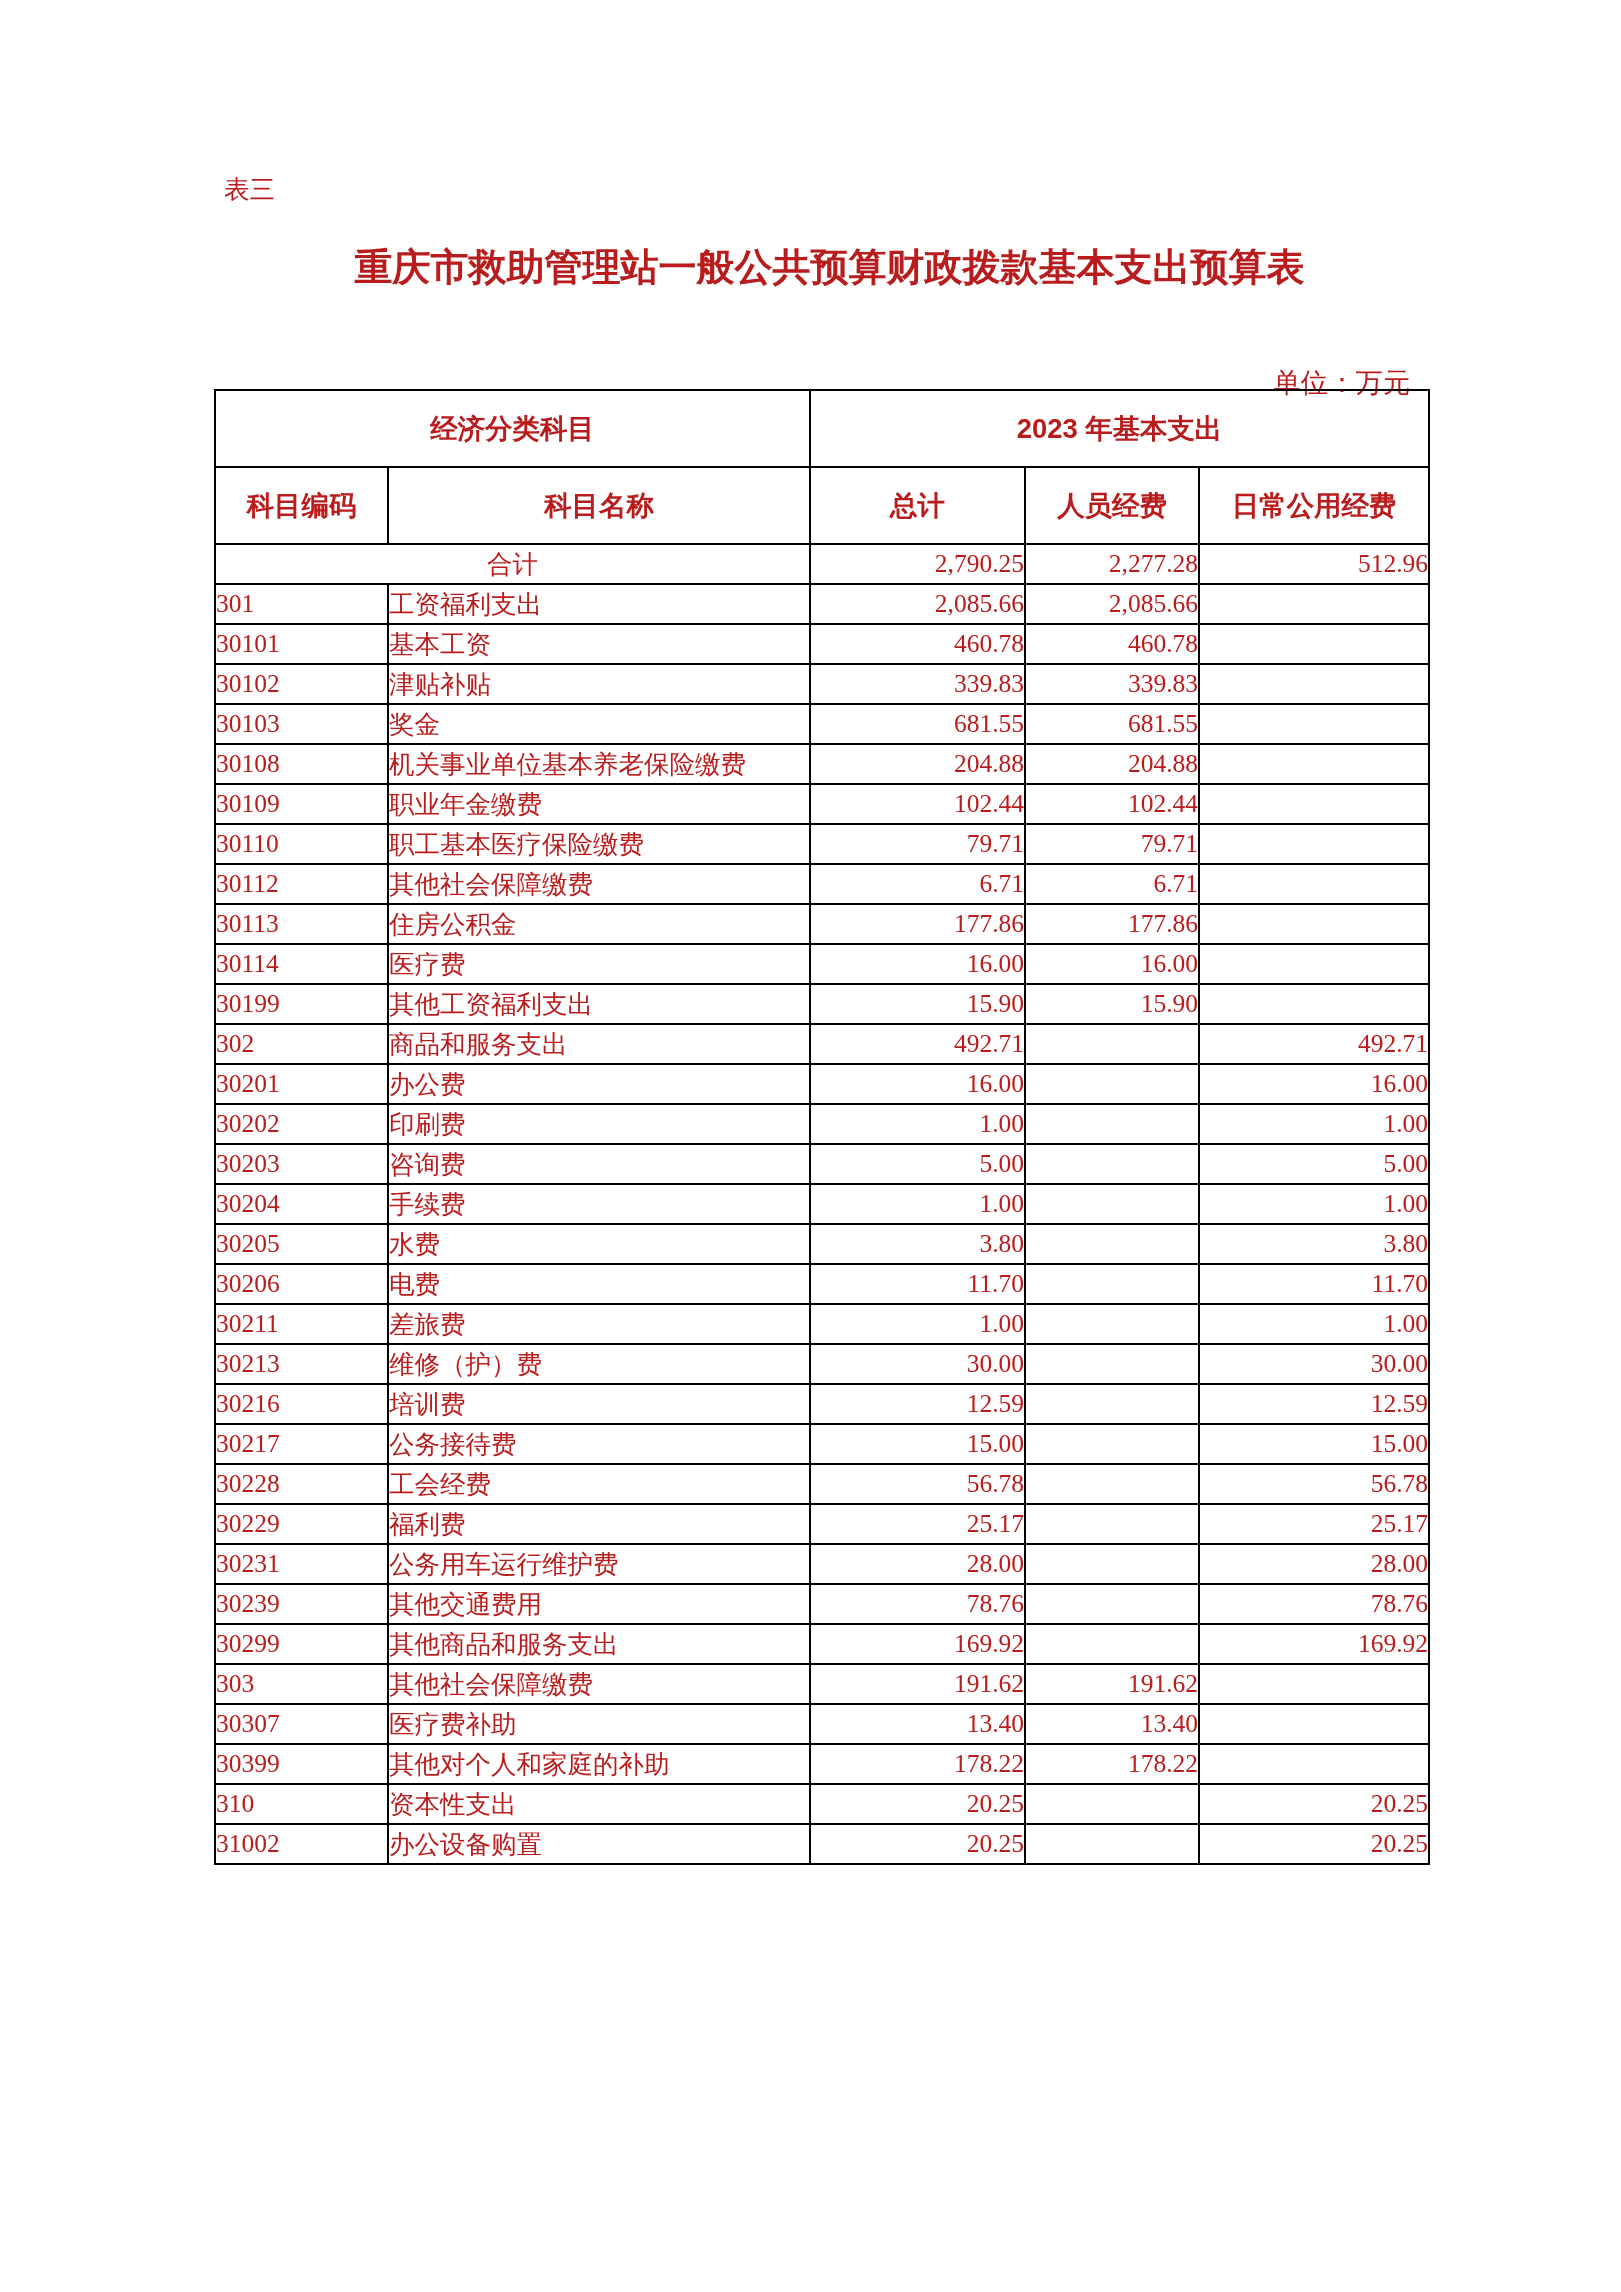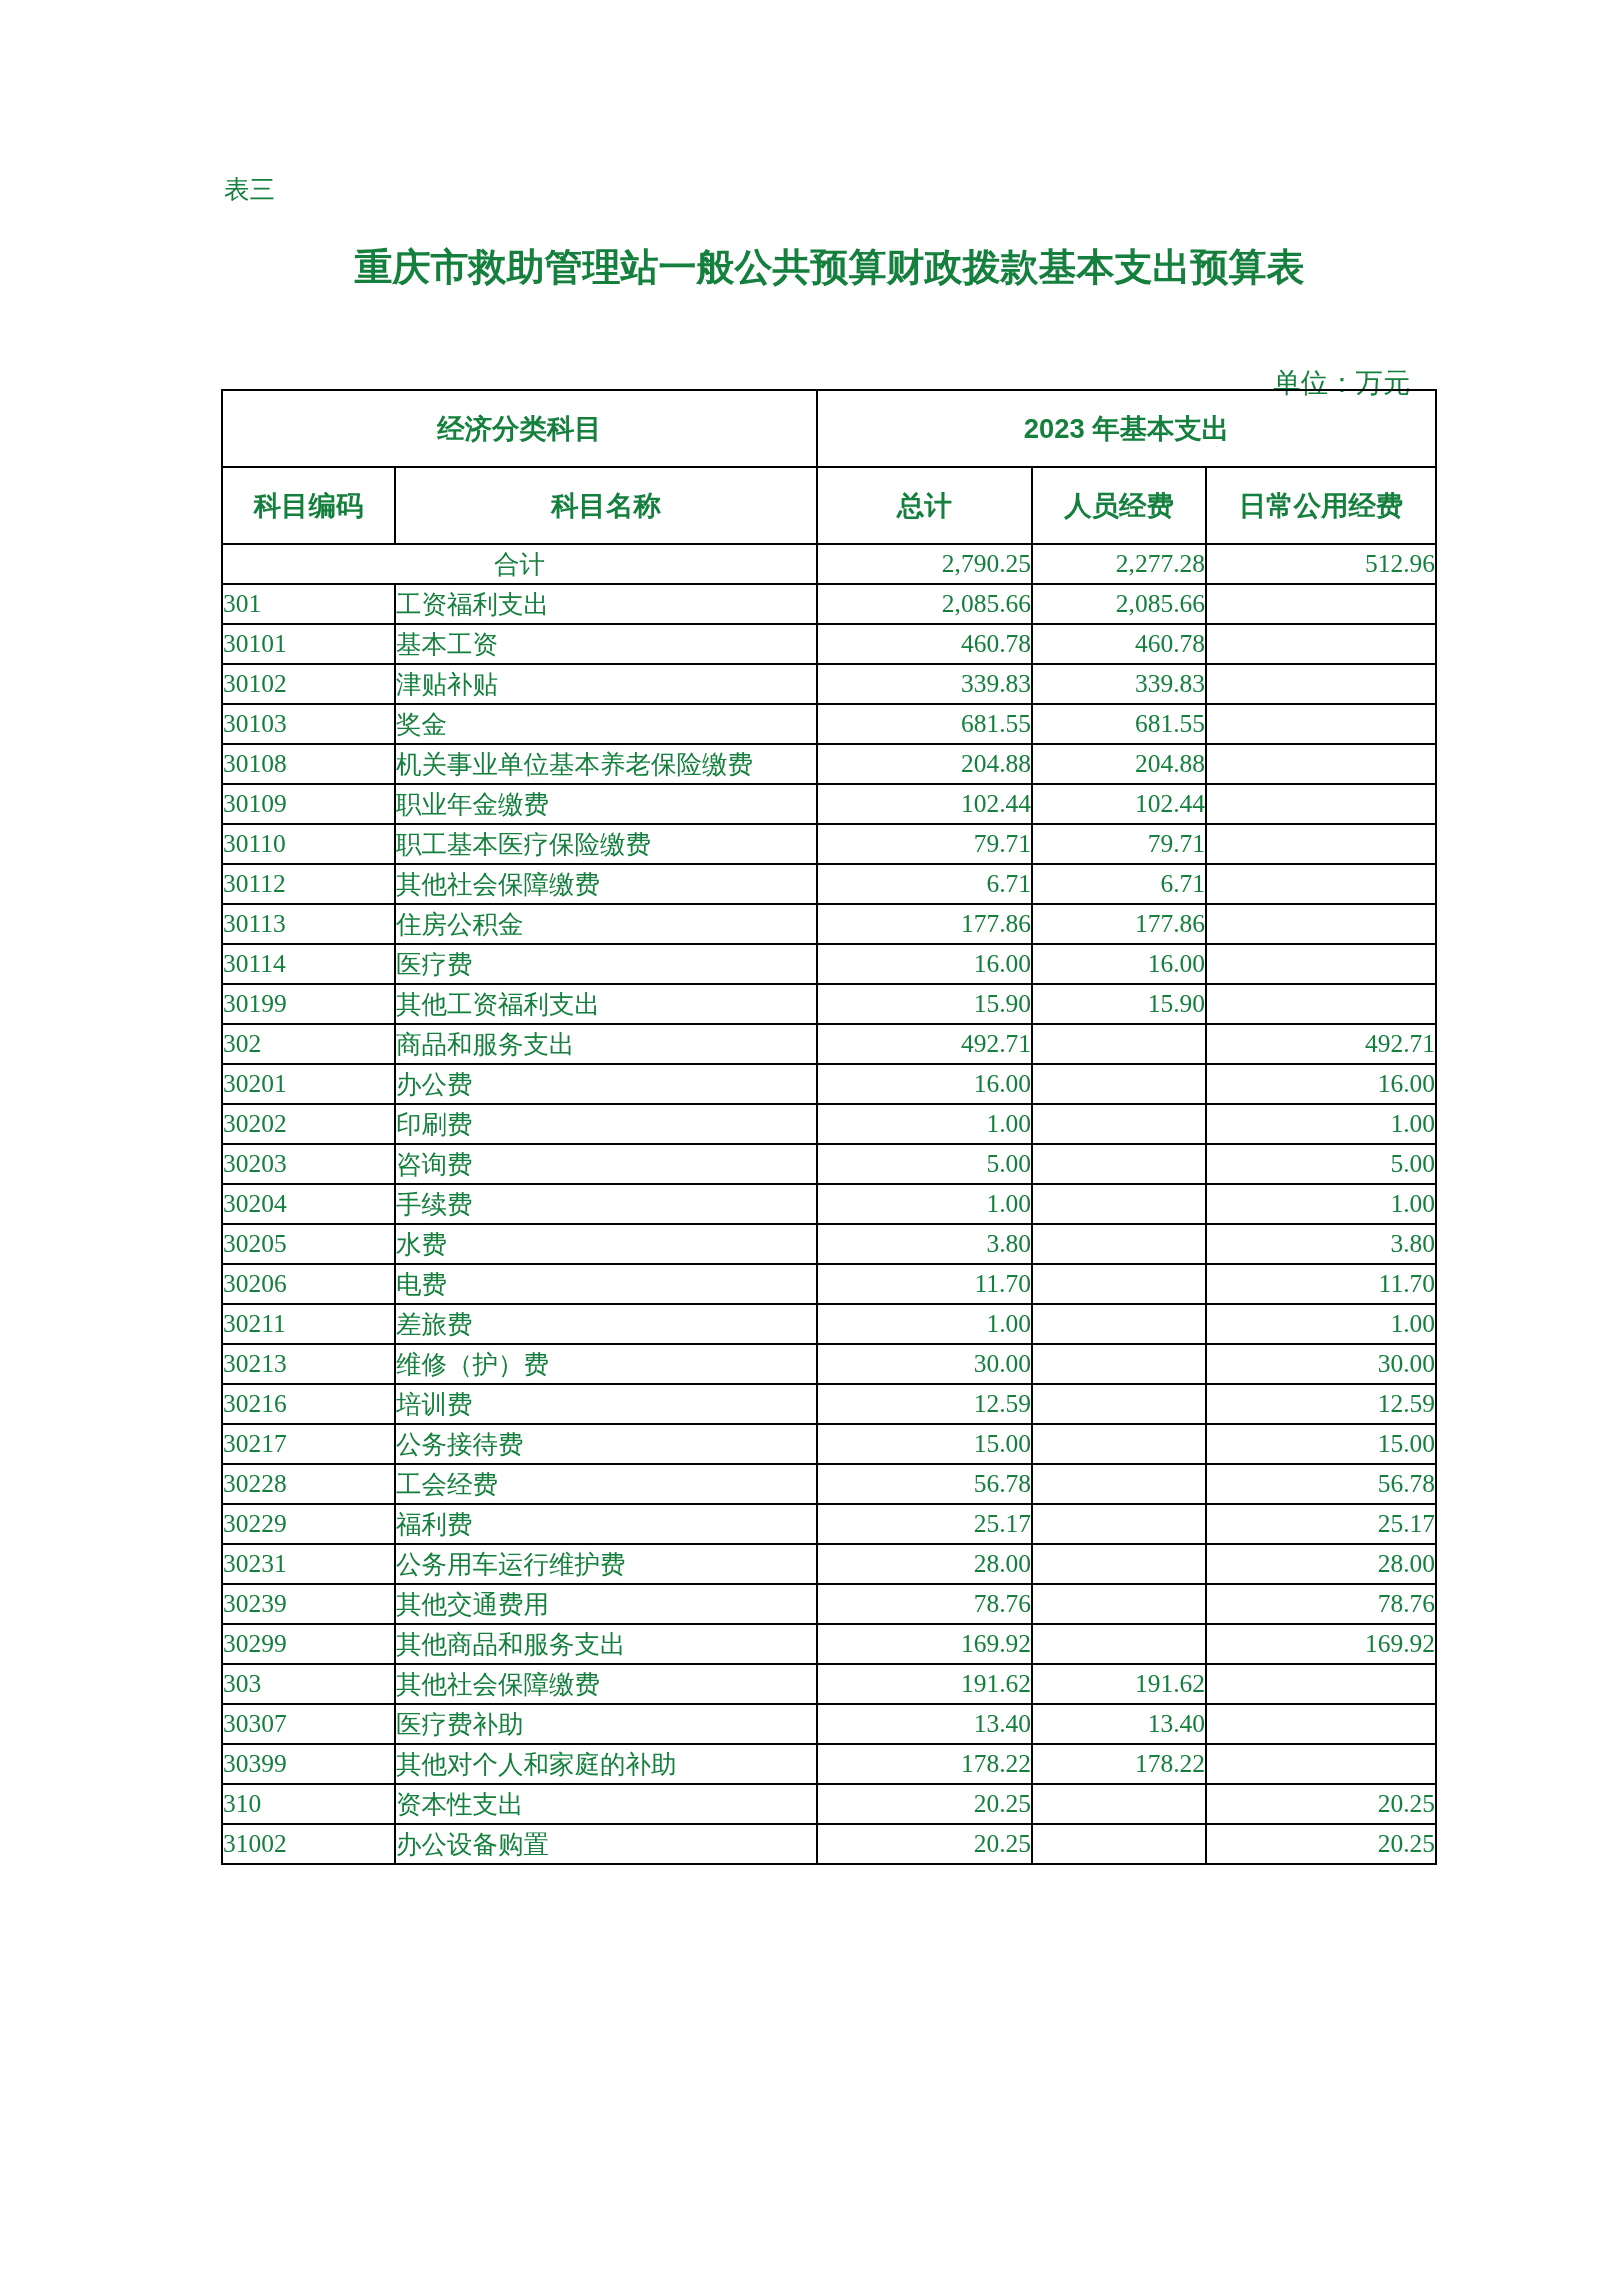--- a/index.html
+++ b/index.html
@@ -1,21 +1,21 @@
 <!DOCTYPE html>
 <html><head>
 <meta charset="utf-8">
 <style>
   html, body { margin: 0; padding: 0; background: #ffffff; }
   .page {
     position: relative;
     width: 1621px;
     height: 2293px;
     background: #ffffff;
-    color: #15803d;
+    color: #b91c1c;
     font-family: "Liberation Serif", "DejaVu Serif", serif;
     overflow: hidden;
   }
   .table-label {
     position: absolute;
     left: 224px;
     top: 176px;
     font-size: 25.5px;
     line-height: 1.1;
     font-family: "Liberation Serif", "DejaVu Serif", serif;
@@ -42,21 +42,21 @@
     box-sizing: border-box;
     padding-right: 14.7px;
     text-align: right;
     font-size: 27.4px;
     line-height: 1.2;
     font-family: "Liberation Sans", "DejaVu Sans", sans-serif;
     margin-top: 40px;
   }
   table.budget {
     position: absolute;
-    left: 221px;
+    left: 214px;
     top: 389px;
     width: 1215px;
     border-collapse: collapse;
     table-layout: fixed;
   }
   table.budget th, table.budget td {
     border: solid #000000;
     border-width: 2.9px 2px;   
     padding: 0;
     overflow: hidden;

